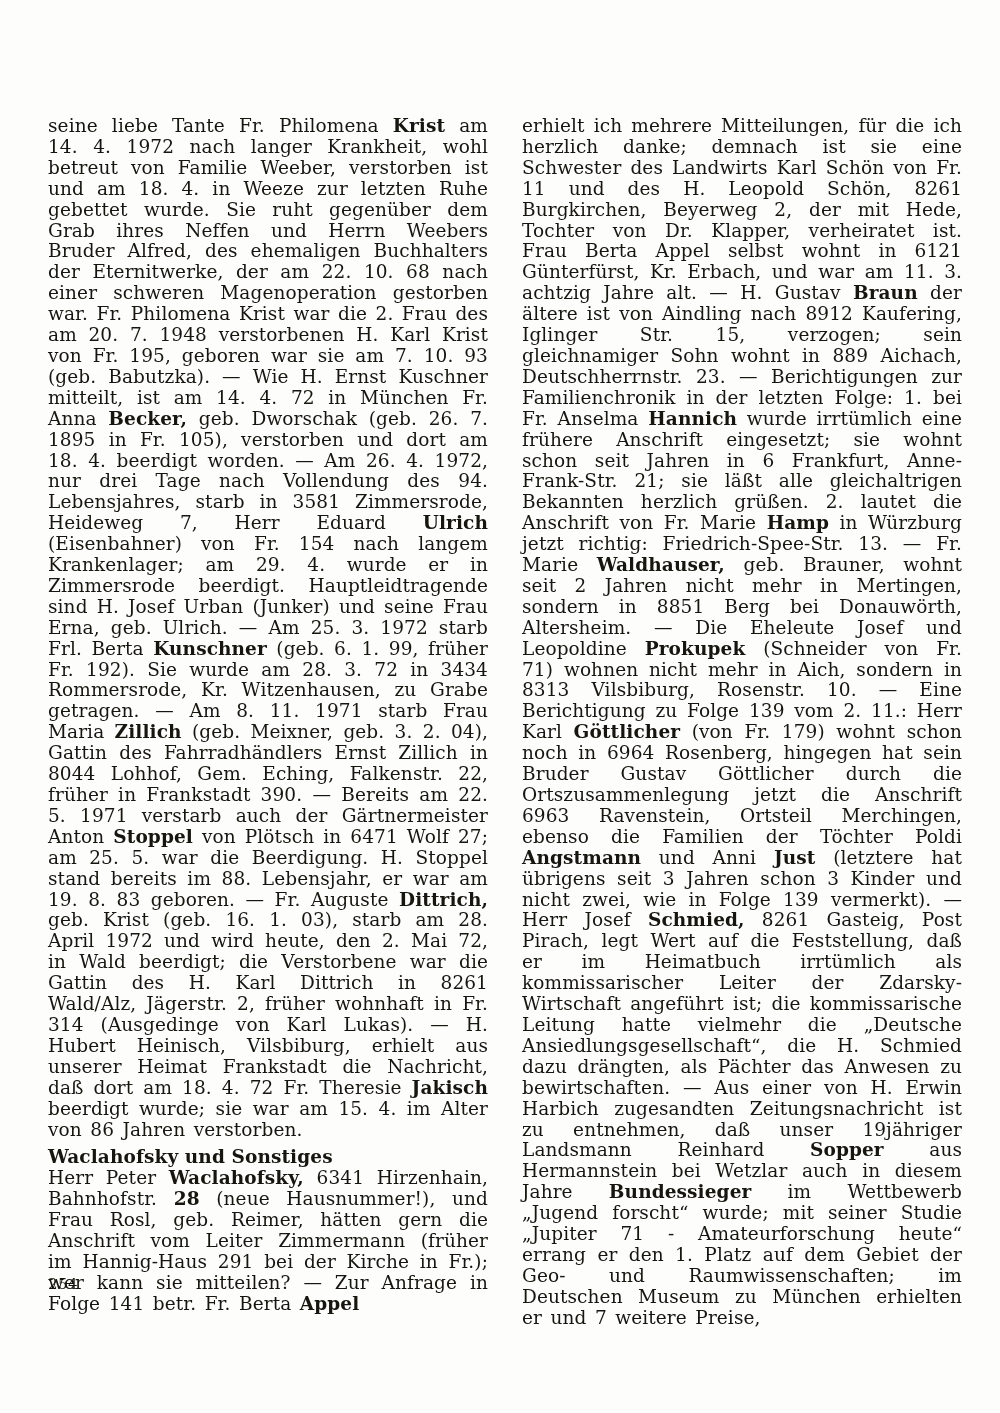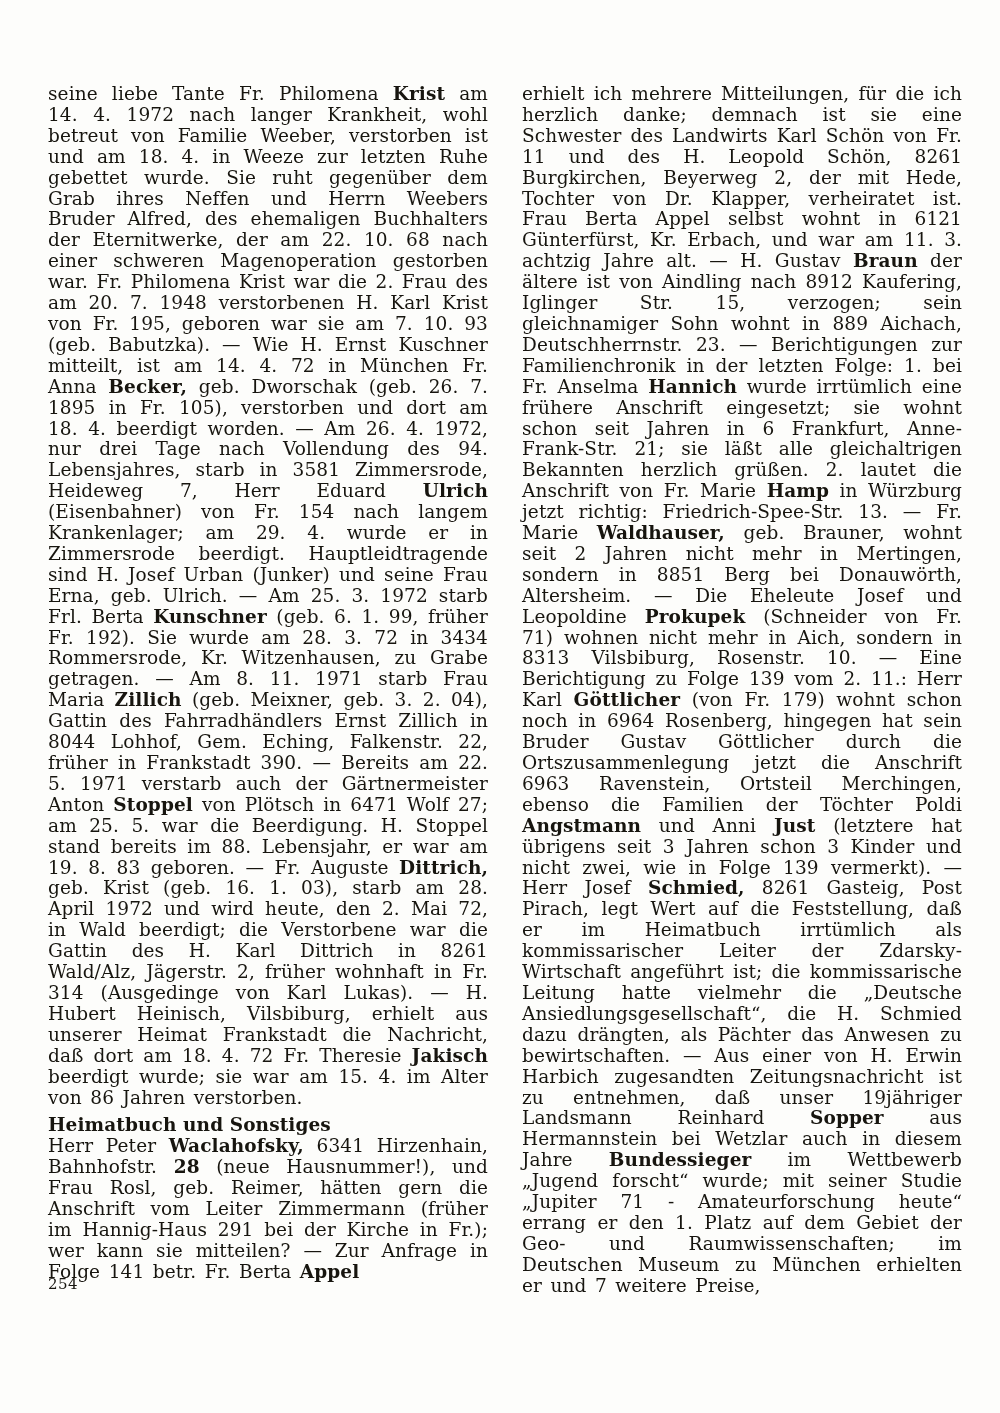--- a/index.html
+++ b/index.html
@@ -20,20 +20,21 @@
   .columns {
     position: absolute;
     top: 84px;
     left: 48px;
     display: flex;
     gap: 34px;
   }
   .column {
     width: 440px;
     flex: 0 0 440px;
+    margin-top: 32px;
   }
   .para {
     margin: 0;
     font-size: 18.5px;
     line-height: 20.9px;
     text-align: justify;
     word-spacing: 2.5px;
     letter-spacing: 0.1px;
   }
   .section-heading {
@@ -53,21 +54,21 @@
     letter-spacing: 0.5px;
   }
 </style>
 </head>
 <body>
 
 <div class="page">
   <div class="columns">
     <div class="column">
         <p class="para"><span class="r">seine liebe Tante Fr. Philomena </span><span class="b">Krist</span><span class="r"> am 14. 4. 1972 nach langer Krankheit, wohl betreut von Familie Weeber, verstorben ist und am 18. 4. in Weeze zur letzten Ruhe gebettet wurde. Sie ruht gegenüber dem Grab ihres Neffen und Herrn Weebers Bruder Alfred, des ehemaligen Buchhalters der Eternitwerke, der am 22. 10. 68 nach einer schweren Magenoperation gestorben war. Fr. Philomena Krist war die 2. Frau des am 20. 7. 1948 verstorbenen H. Karl Krist von Fr. 195, geboren war sie am 7. 10. 93 (geb. Babutzka). — Wie H. Ernst Kuschner mitteilt, ist am 14. 4. 72 in München Fr. Anna </span><span class="b">Becker,</span><span class="r"> geb. Dworschak (geb. 26. 7. 1895 in Fr. 105), verstorben und dort am 18. 4. beerdigt worden. — Am 26. 4. 1972, nur drei Tage nach Vollendung des 94. Lebensjahres, starb in 3581 Zimmersrode, Heideweg 7, Herr Eduard </span><span class="b">Ulrich</span><span class="r"> (Eisenbahner) von Fr. 154 nach langem Krankenlager; am 29. 4. wurde er in Zimmersrode beerdigt. Hauptleidtragende sind H. Josef Urban (Junker) und seine Frau Erna, geb. Ulrich. — Am 25. 3. 1972 starb Frl. Berta </span><span class="b">Kunschner</span><span class="r"> (geb. 6. 1. 99, früher Fr. 192). Sie wurde am 28. 3. 72 in 3434 Rommersrode, Kr. Witzenhausen, zu Grabe getragen. — Am 8. 11. 1971 starb Frau Maria </span><span class="b">Zillich</span><span class="r"> (geb. Meixner, geb. 3. 2. 04), Gattin des Fahrradhändlers Ernst Zillich in 8044 Lohhof, Gem. Eching, Falkenstr. 22, früher in Frankstadt 390. — Bereits am 22. 5. 1971 verstarb auch der Gärtnermeister Anton </span><span class="b">Stoppel</span><span class="r"> von Plötsch in 6471 Wolf 27; am 25. 5. war die Beerdigung. H. Stoppel stand bereits im 88. Lebensjahr, er war am 19. 8. 83 geboren. — Fr. Auguste </span><span class="b">Dittrich,</span><span class="r"> geb. Krist (geb. 16. 1. 03), starb am 28. April 1972 und wird heute, den 2. Mai 72, in Wald beerdigt; die Verstorbene war die Gattin des H. Karl Dittrich in 8261 Wald/Alz, Jägerstr. 2, früher wohnhaft in Fr. 314 (Ausgedinge von Karl Lukas). — H. Hubert Heinisch, Vilsbiburg, erhielt aus unserer Heimat Frankstadt die Nachricht, daß dort am 18. 4. 72 Fr. Theresie </span><span class="b">Jakisch</span><span class="r"> beerdigt wurde; sie war am 15. 4. im Alter von 86 Jahren verstorben.</span></p>
-        <h2 class="section-heading">Heimatbuch und Sonstiges</h2>
+        <h2 class="section-heading">Waclahofsky und Sonstiges</h2>
         <p class="para"><span class="r">Herr Peter </span><span class="b">Waclahofsky,</span><span class="r"> 6341 Hirzenhain, Bahnhofstr. </span><span class="b">28</span><span class="r"> (neue Hausnummer!), und Frau Rosl, geb. Reimer, hätten gern die Anschrift vom Leiter Zimmermann (früher im Hannig-Haus 291 bei der Kirche in Fr.); wer kann sie mitteilen? — Zur Anfrage in Folge 141 betr. Fr. Berta </span><span class="b">Appel</span></p>
       </div>
     <div class="column">
         <p class="para"><span class="r">erhielt ich mehrere Mitteilungen, für die ich herzlich danke; demnach ist sie eine Schwester des Landwirts Karl Schön von Fr. 11 und des H. Leopold Schön, 8261 Burgkirchen, Beyerweg 2, der mit Hede, Tochter von Dr. Klapper, verheiratet ist. Frau Berta Appel selbst wohnt in 6121 Günterfürst, Kr. Erbach, und war am 11. 3. achtzig Jahre alt. — H. Gustav </span><span class="b">Braun</span><span class="r"> der ältere ist von Aindling nach 8912 Kaufering, Iglinger Str. 15, verzogen; sein gleichnamiger Sohn wohnt in 889 Aichach, Deutschherrnstr. 23. — Berichtigungen zur Familienchronik in der letzten Folge: 1. bei Fr. Anselma </span><span class="b">Hannich</span><span class="r"> wurde irrtümlich eine frühere Anschrift eingesetzt; sie wohnt schon seit Jahren in 6 Frankfurt, Anne-Frank-Str. 21; sie läßt alle gleichaltrigen Bekannten herzlich grüßen. 2. lautet die Anschrift von Fr. Marie </span><span class="b">Hamp</span><span class="r"> in Würzburg jetzt richtig: Friedrich-Spee-Str. 13. — Fr. Marie </span><span class="b">Waldhauser,</span><span class="r"> geb. Brauner, wohnt seit 2 Jahren nicht mehr in Mertingen, sondern in 8851 Berg bei Donauwörth, Altersheim. — Die Eheleute Josef und Leopoldine </span><span class="b">Prokupek</span><span class="r"> (Schneider von Fr. 71) wohnen nicht mehr in Aich, sondern in 8313 Vilsbiburg, Rosenstr. 10. — Eine Berichtigung zu Folge 139 vom 2. 11.: Herr Karl </span><span class="b">Göttlicher</span><span class="r"> (von Fr. 179) wohnt schon noch in 6964 Rosenberg, hingegen hat sein Bruder Gustav Göttlicher durch die Ortszusammenlegung jetzt die Anschrift 6963 Ravenstein, Ortsteil Merchingen, ebenso die Familien der Töchter Poldi </span><span class="b">Angstmann</span><span class="r"> und Anni </span><span class="b">Just</span><span class="r"> (letztere hat übrigens seit 3 Jahren schon 3 Kinder und nicht zwei, wie in Folge 139 vermerkt). — Herr Josef </span><span class="b">Schmied,</span><span class="r"> 8261 Gasteig, Post Pirach, legt Wert auf die Feststellung, daß er im Heimatbuch irrtümlich als kommissarischer Leiter der Zdarsky-Wirtschaft angeführt ist; die kommissarische Leitung hatte vielmehr die „Deutsche Ansiedlungsgesellschaft“, die H. Schmied dazu drängten, als Pächter das Anwesen zu bewirtschaften. — Aus einer von H. Erwin Harbich zugesandten Zeitungsnachricht ist zu entnehmen, daß unser 19jähriger Landsmann Reinhard </span><span class="b">Sopper</span><span class="r"> aus Hermannstein bei Wetzlar auch in diesem Jahre </span><span class="b">Bundessieger</span><span class="r"> im Wettbewerb „Jugend forscht“ wurde; mit seiner Studie „Jupiter 71 - Amateurforschung heute“ errang er den 1. Platz auf dem Gebiet der Geo- und Raumwissenschaften; im Deutschen Museum zu München erhielten er und 7 weitere Preise,</span></p>
       </div>
   </div>
   <div class="page-number">254</div>
 </div>
 
 </body></html>

